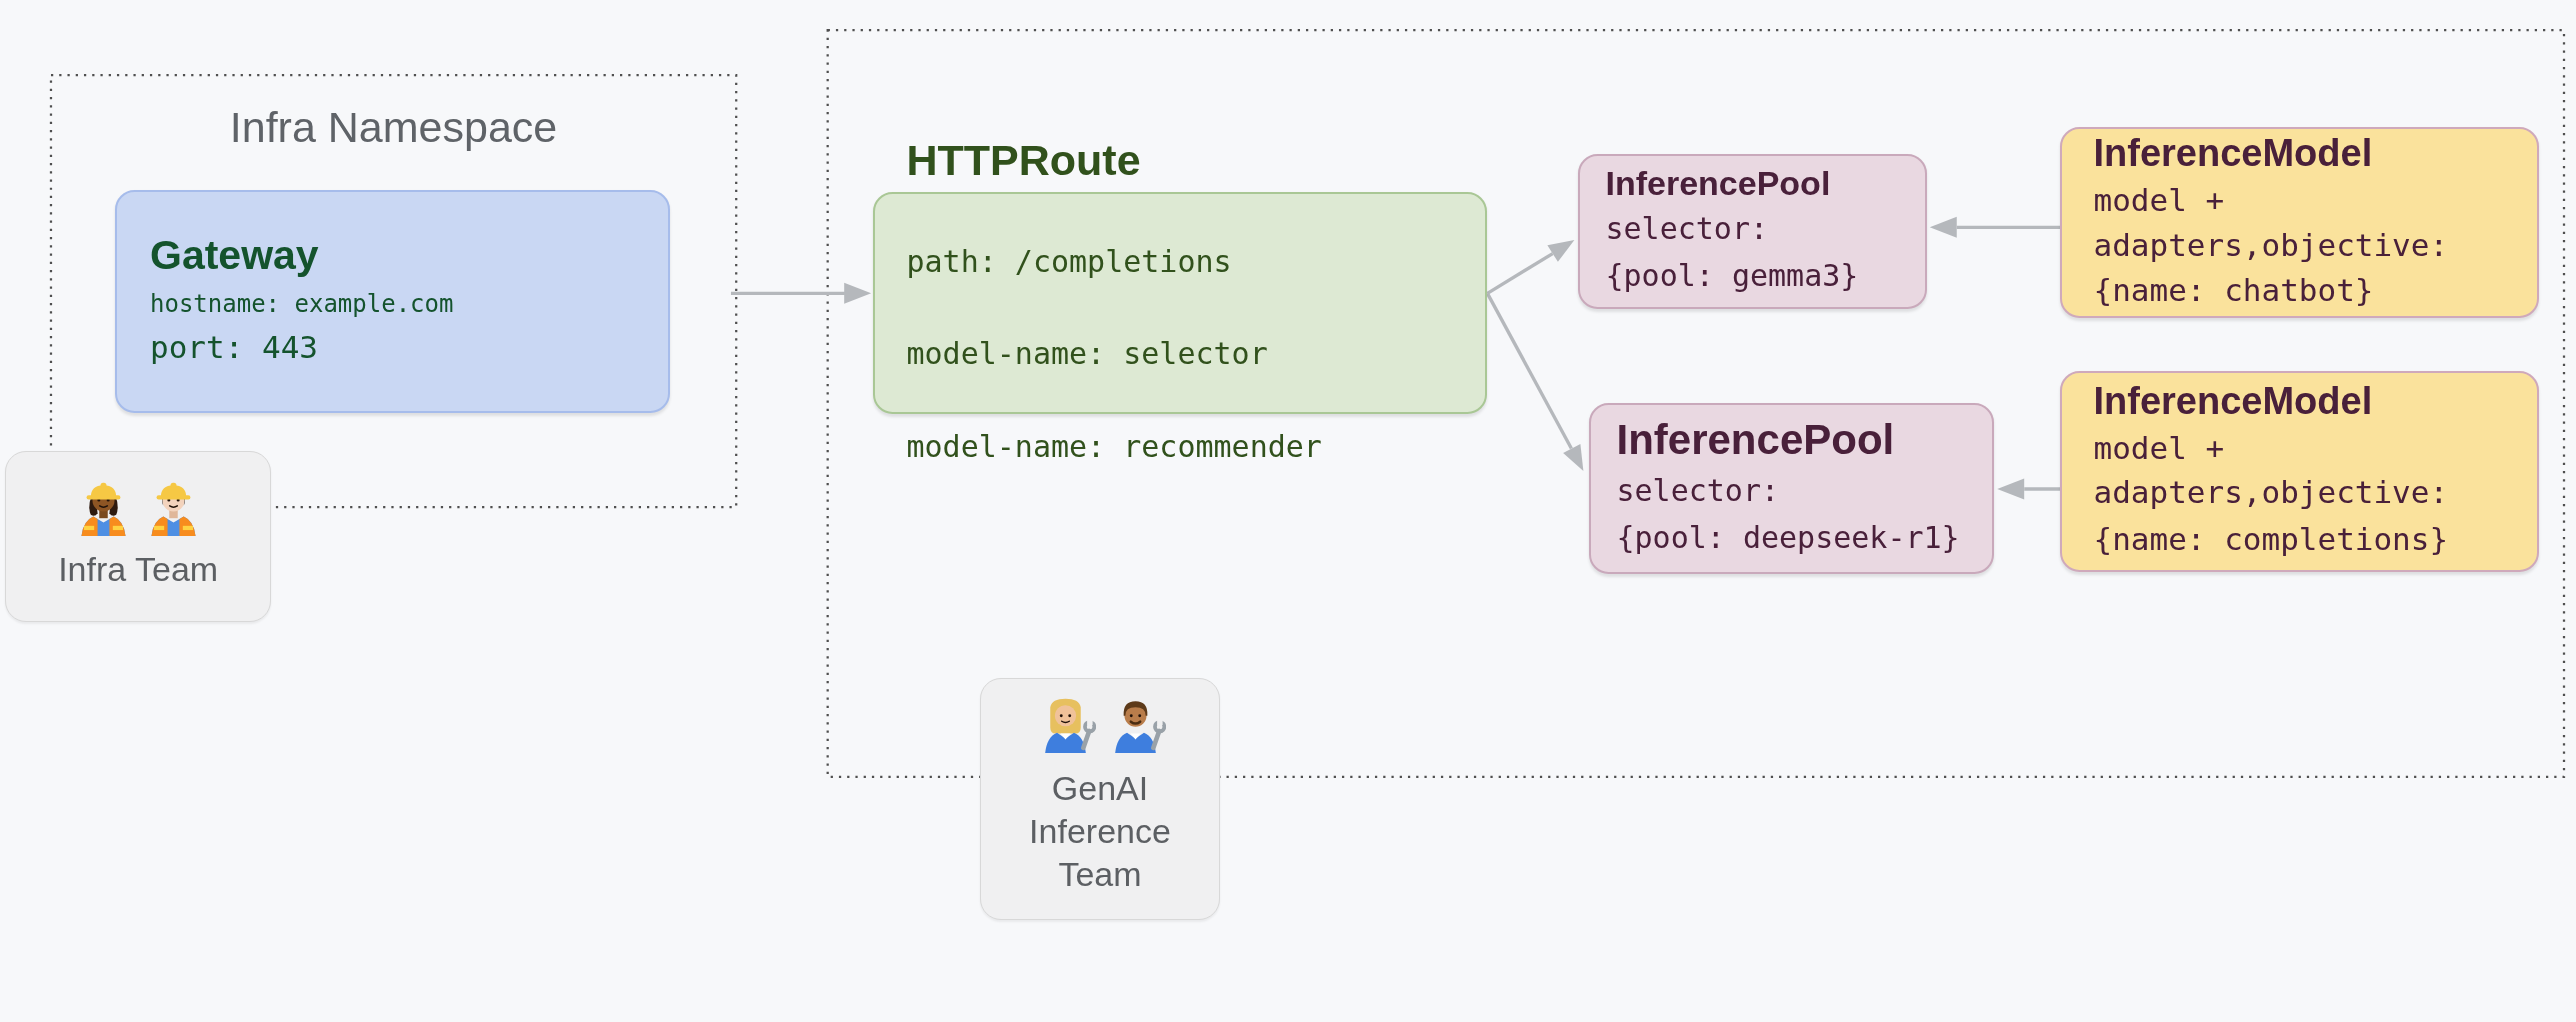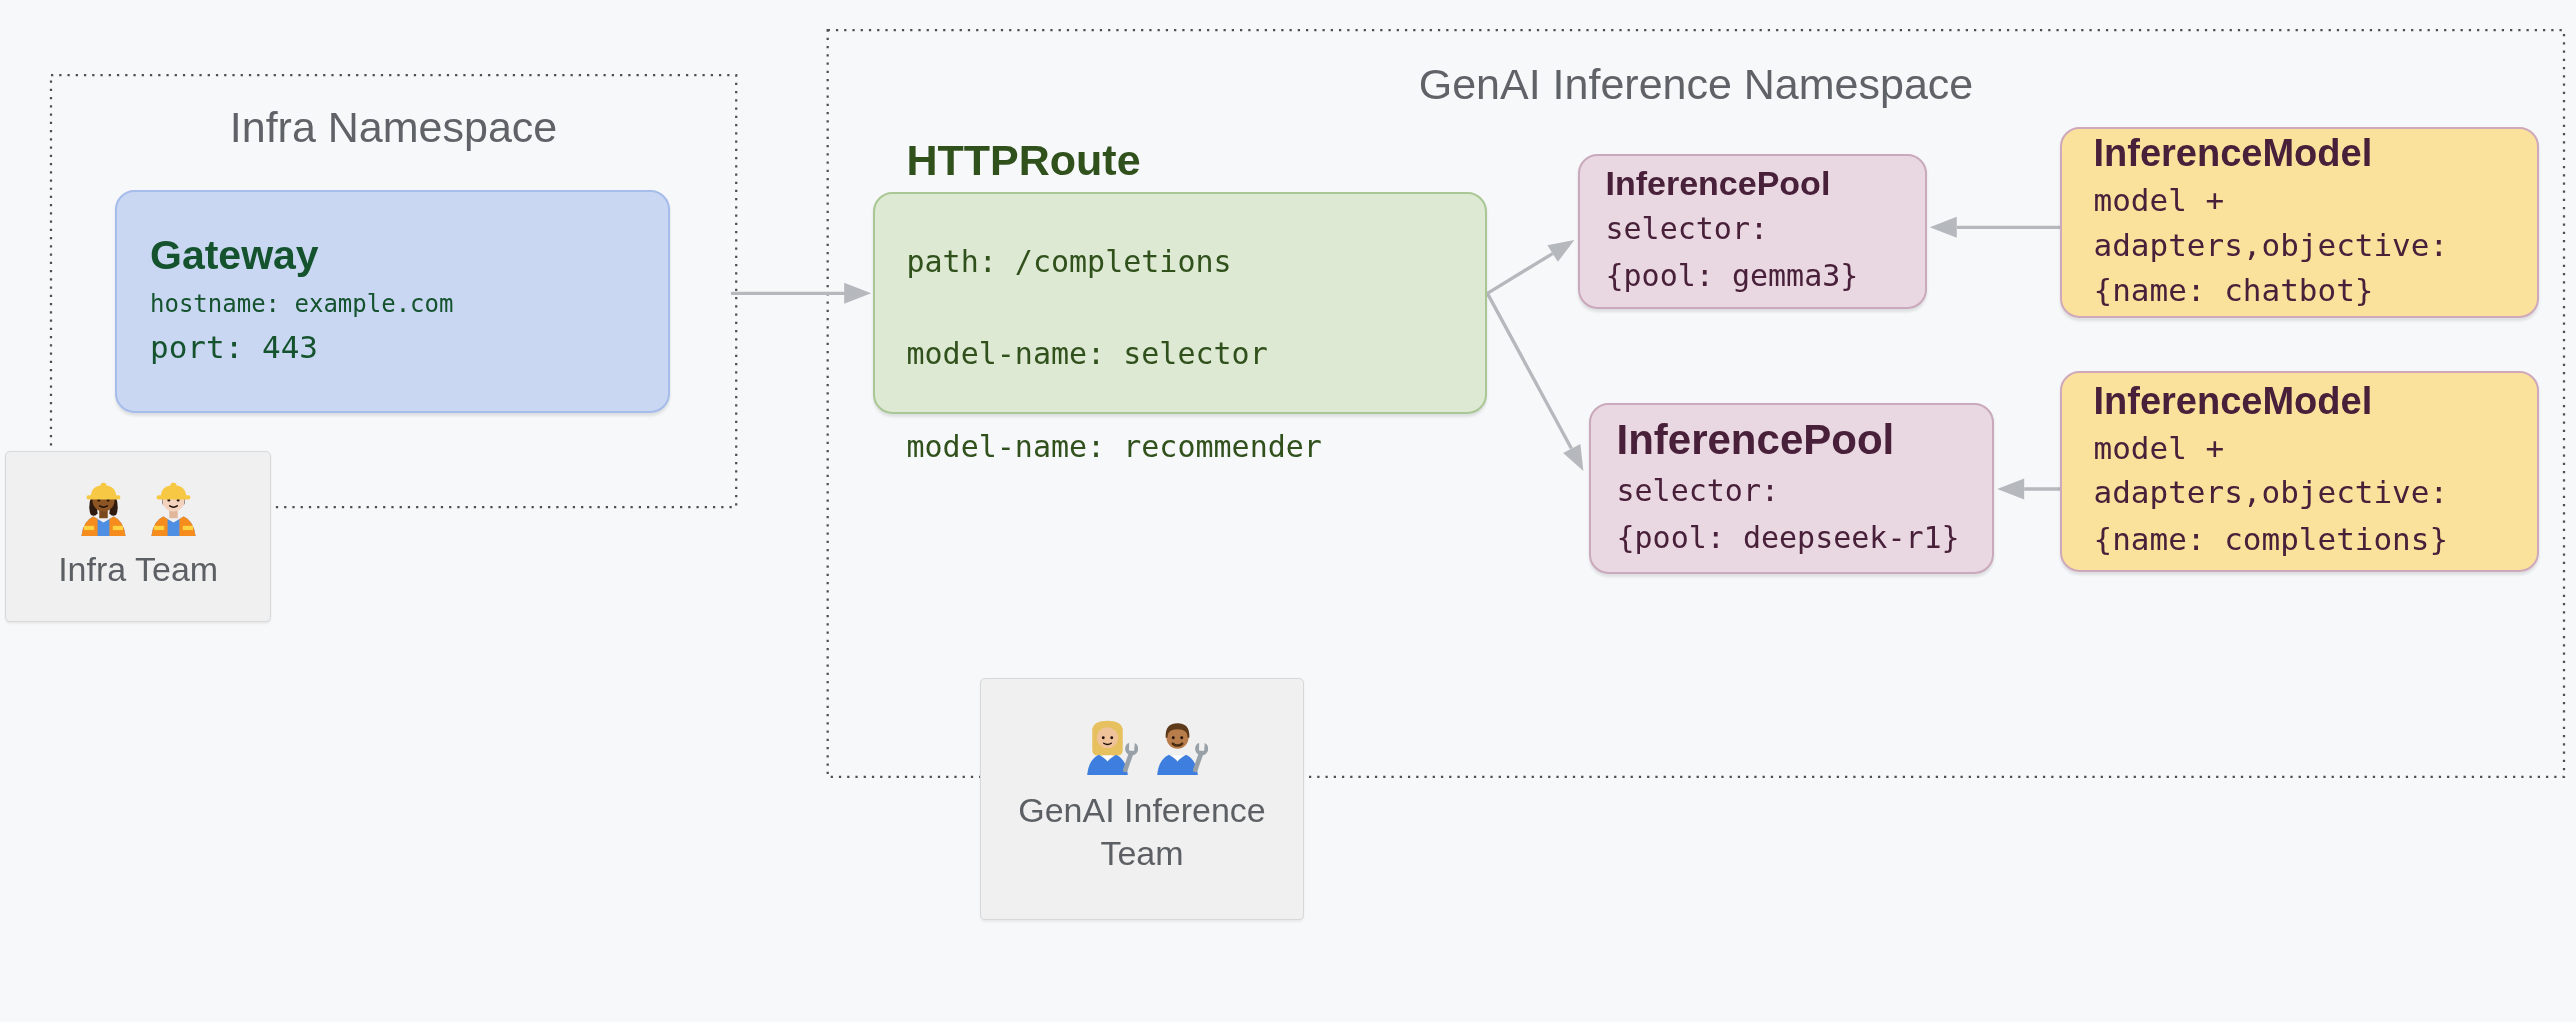--- a/index.html
+++ b/index.html
@@ -9,21 +9,21 @@
   .ns-title{position:absolute;text-align:center;font-size:43px;font-weight:400;color:#5f6368;}
   .node{position:absolute;border-radius:19.5px;box-sizing:border-box;
         display:flex;flex-direction:column;justify-content:center;
         box-shadow:0 2.2px 3px rgba(0,0,0,0.10);}
   .node-title{font-weight:700;font-family:"Liberation Sans",sans-serif;margin-bottom:7.5px;}
   .code{font-family:"DejaVu Sans Mono","Liberation Mono",monospace;line-height:1.55;}
   .blue  {background:#c9d7f3;border:2.2px solid #a6bceb;color:#14532d;}
   .green {background:#dde9d3;border:2.2px solid #a9c795;color:#31511c;}
   .pink  {background:#e9d8e1;border:2.2px solid #c9a9bb;color:#49203a;}
   .yellow{background:#fae29c;border:2.2px solid #cfa9bb;color:#49203a;}
-  .team{position:absolute;background:#f0f0f1;border:1.5px solid #d8d8d8;border-radius:5px;
+  .team{position:absolute;background:#f0f0f1;border:1.5px solid #d8d8d8;border-radius:21px;
         box-sizing:border-box;display:flex;flex-direction:column;align-items:center;
         box-shadow:0 1.5px 2.2px rgba(0,0,0,0.06);}
   .team-emojis{display:flex;justify-content:center;gap:9px;}
   .emoji{width:61px;height:61px;}
   .team-label{font-size:34px;color:#5c5f63;text-align:center;line-height:1.27;}
 </style>
 </head>
 <body>
 
 <div id="canvas">
@@ -53,21 +53,20 @@
       <polygon points="2574,303 2610,289 2610,317" stroke="none"></polygon>
     </g>
 
     <g fill="#b5b8bc" stroke="#b5b8bc">
       <line x1="2748" y1="652" x2="2700" y2="652" stroke-width="4.5"></line>
       <polygon points="2664,652 2700,638 2700,666" stroke="none"></polygon>
     </g>
   </svg>
 
   <div class="ns-title" style="left:51px;top:103px;width:685px;">Infra Namespace</div>
-  <div class="ns-title" style="left:828px;top:60px;width:1736px;">GenAI Inference Namespace</div>
 
   <div class="node blue" style="left:115px;top:190px;width:555px;height:223px;padding-left:33px;">
     <div class="node-title" style="font-size:41px;">Gateway</div>
     <div class="code" style="font-size:24px;">hostname: example.com</div>
     <div class="code" style="font-size:31px;">port: 443</div>
   </div>
 
   <div class="node green" style="left:873px;top:192px;width:614px;height:222px;padding-left:31.5px;gap:46px;">
     <div class="node-title" style="font-size:43px;">HTTPRoute</div>
     <div class="code" style="font-size:30px;">path: /completions</div>
@@ -134,21 +133,21 @@
         <circle cx="41.5" cy="29.5" r="1.8" fill="#20120a"></circle>
         <path d="M31.5 36.5 Q36 39.5 40.5 36.5" stroke="#20120a" stroke-width="1.8" fill="none" stroke-linecap="round"></path>
         <path d="M21 26 Q21 12 36 12 Q51 12 51 26 Z" fill="#f6c844"></path>
         <rect x="16" y="24" width="40" height="5" rx="2.5" fill="#f6c844"></rect>
         <rect x="32.5" y="9" width="7" height="7" rx="3" fill="#f6c844"></rect>
       </svg>
     </div>
     <div class="team-label" style="margin-top:12px;">Infra Team</div>
   </div>
 
-  <div class="team" style="left:980px;top:678px;width:324px;height:242px;padding-top:35px;">
+  <div class="team" style="left:980px;top:678px;width:240px;height:242px;padding-top:13px;">
     <div class="team-emojis">
       <svg class="emoji" viewBox="0 0 72 72">
         <path d="M18 18 Q20 8 36 8 Q52 8 54 18 L54 42 Q54 50 46 49 L26 49 Q18 50 18 42 Z" fill="#e7c05f"></path>
         <circle cx="36" cy="28" r="12.5" fill="#f0c29a"></circle>
         <path d="M22 24 Q24 12 36 12 Q48 12 50 24 Q44 15 36 15 Q28 15 22 24 Z" fill="#e7c05f"></path>
         <circle cx="31" cy="28" r="1.7" fill="#20120a"></circle>
         <circle cx="41" cy="28" r="1.7" fill="#20120a"></circle>
         <path d="M31.5 34.5 Q36 37.5 40.5 34.5" stroke="#20120a" stroke-width="1.7" fill="none" stroke-linecap="round"></path>
         <path d="M12 72 Q14 53 26 48 L36 55 L46 48 Q58 53 60 72 Z" fill="#3e7ede"></path>
         <path d="M30 49 L36 56 L42 49 Z" fill="#ffffff"></path>

